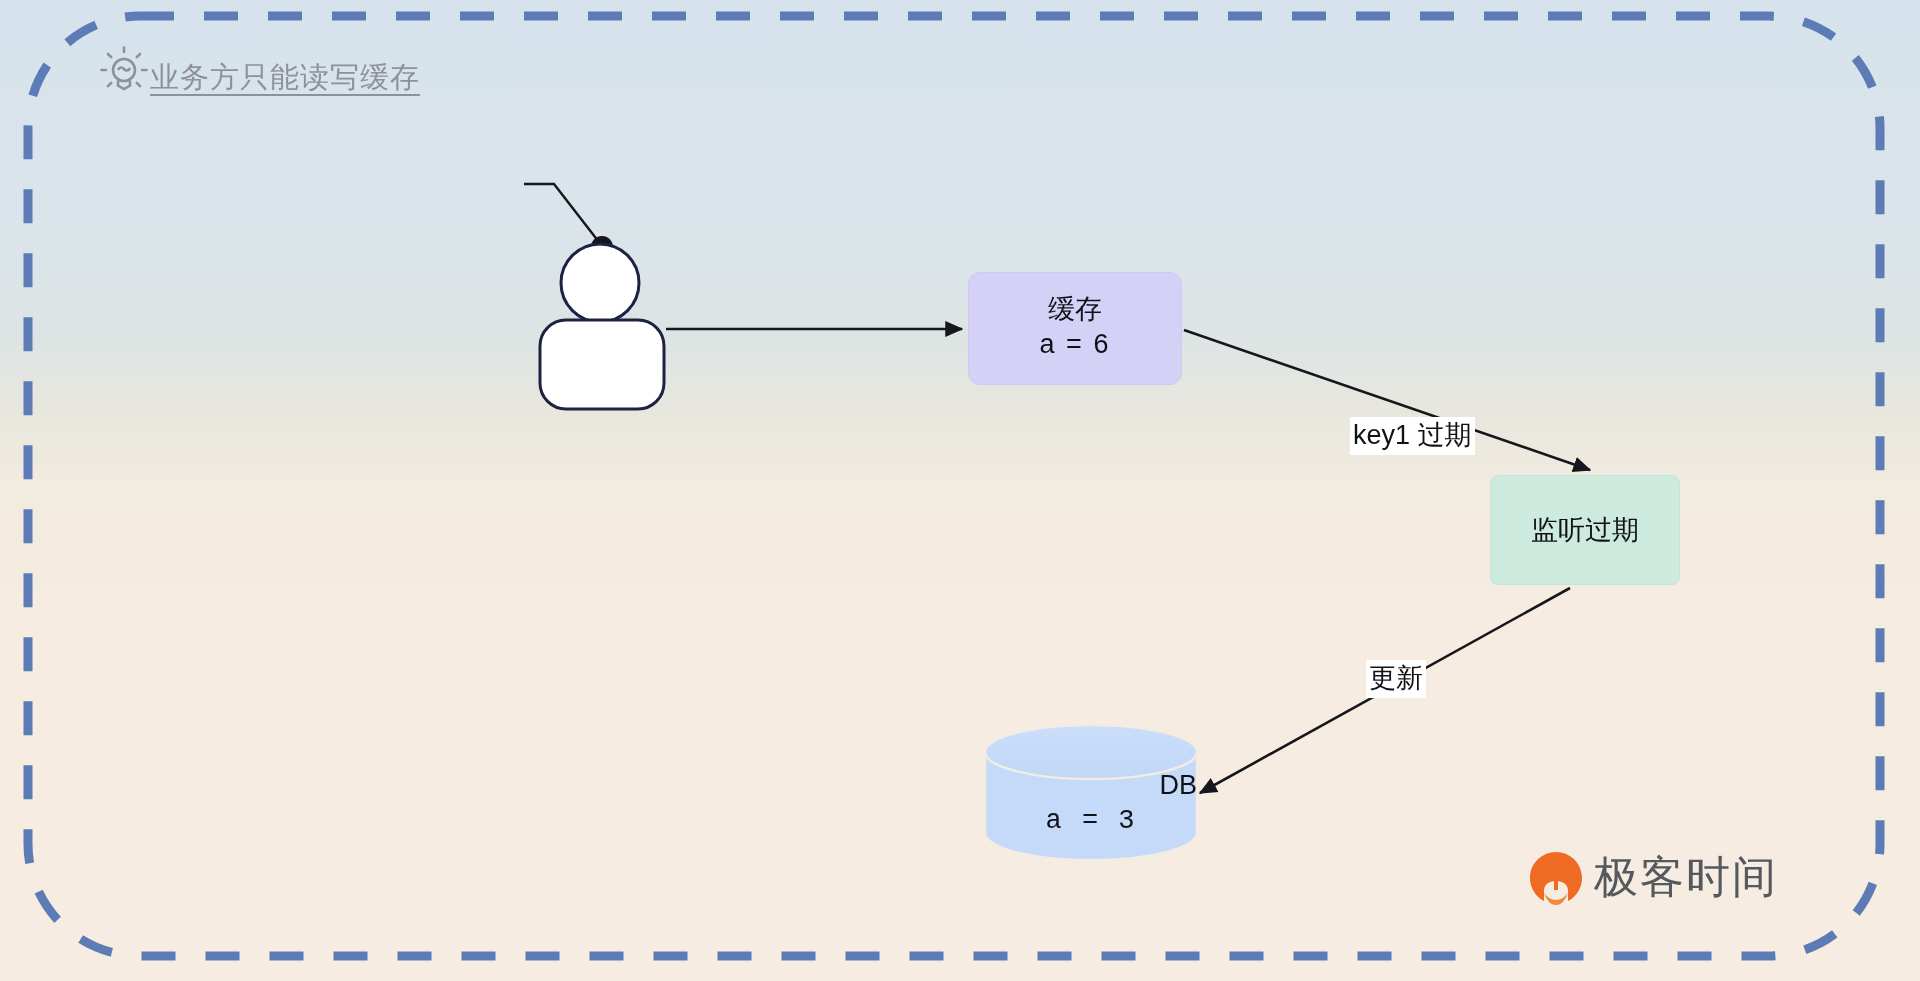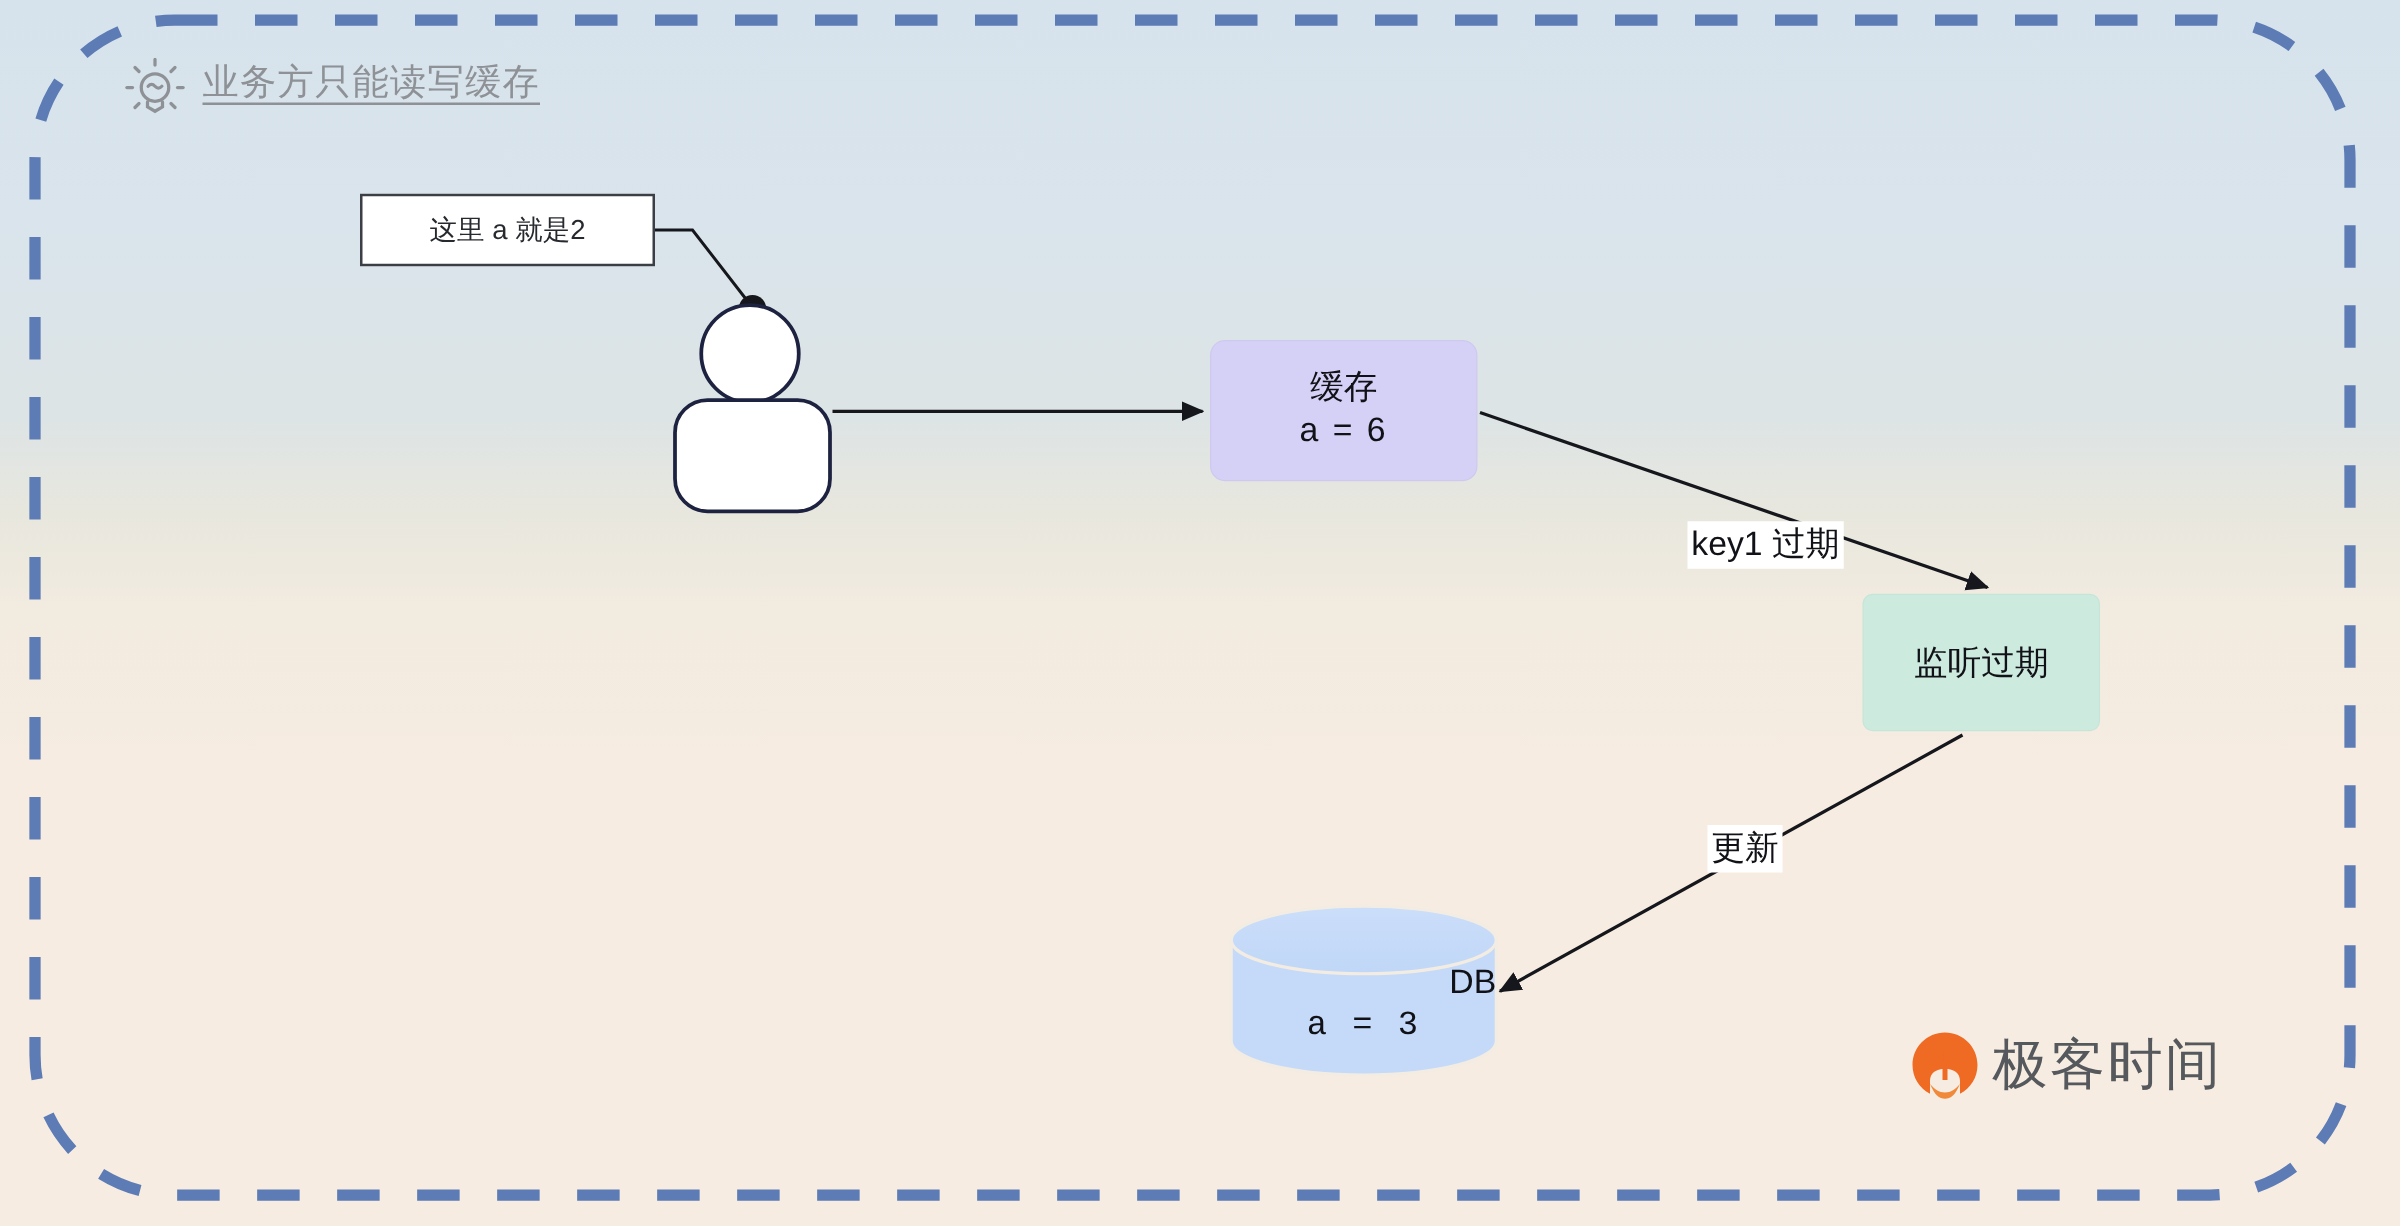--- a/index.html
+++ b/index.html
@@ -28,22 +28,22 @@
     top: 0;
     width: 1920px;
     height: 981px;
   }
   
   .title-row {
     position: absolute;
     left: 98px;
     top: 46px;
     display: flex;
-    align-items: flex-start;
-    gap: 12px;
+    align-items: flex-end;
+    gap: 0;
   }
   .bulb-icon {
     width: 52px;
     height: 52px;
     display: block;
   }
   .title-text {
     font-size: 29px;
     color: #8e9296;
     letter-spacing: 1px;
@@ -131,21 +131,21 @@
     padding: 2px 3px;
     white-space: nowrap;
   }
   .label-key1 { left: 1350px; top: 397px; margin-top: 20px; }
   .label-update { left: 1366px; top: 660px; }
 
   
   .brand {
     position: absolute;
     left: 1528px;
-    top: 822px;
+    top: 848px;
     display: flex;
     align-items: center;
     gap: 10px;
   }
   .brand-mark { width: 56px; height: 56px; display: block; }
   .brand-text {
     font-size: 44px;
     color: #55585c;
     letter-spacing: 2px;
     font-weight: 500;
@@ -199,23 +199,20 @@
         <path d="M 8 24 L 3.5 24"></path>
         <path d="M 38.8 36.8 L 42 40"></path>
         <path d="M 13.2 36.8 L 10 40"></path>
         <path d="M 20 35.5 L 20 39.5 L 26 43 L 32 39.5 L 32 35.5"></path>
         <path d="M 20.5 23 q 2.7 -3 5.5 0 q 2.7 3 5.5 0"></path>
       </g>
     </svg>
     <span class="title-text">业务方只能读写缓存</span>
   </div>
 
-  <div class="note-box">
-    <span>这里 a 就是2</span>
-  </div>
 
   <div class="node node-cache">
     <span class="l1">缓存</span>
     <span class="l2">a = 6</span>
   </div>
 
   <div class="node node-listener">
     <span class="l1">监听过期</span>
   </div>
 

